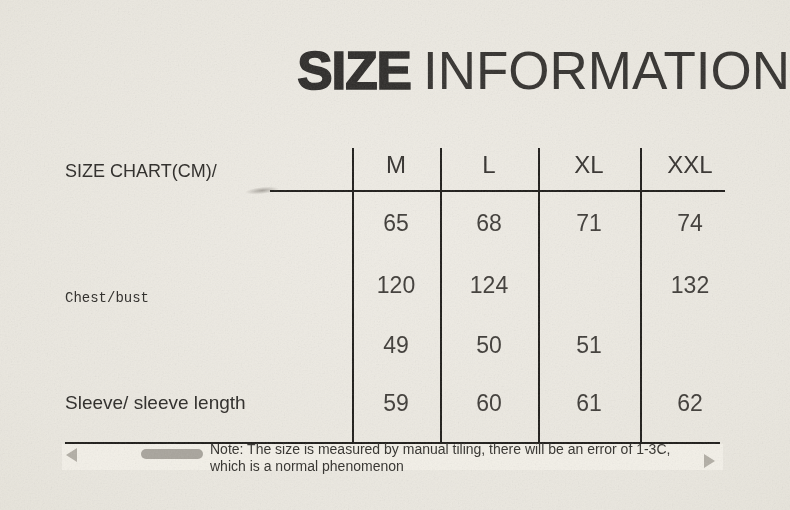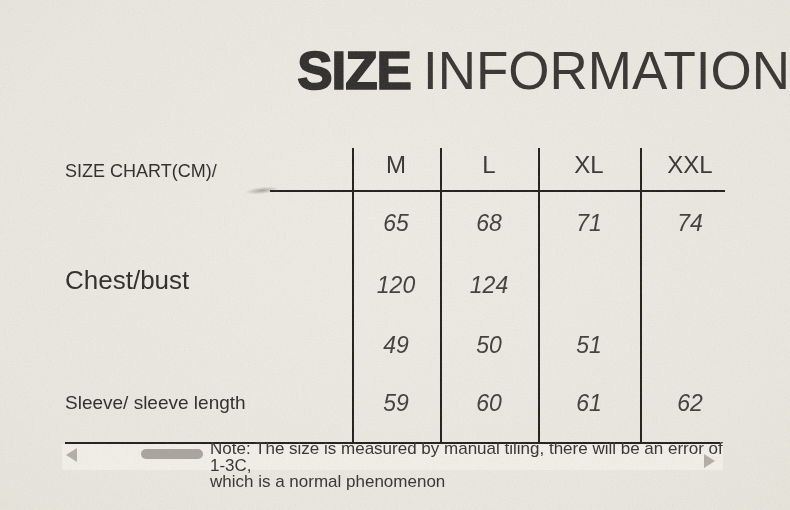--- a/index.html
+++ b/index.html
@@ -23,52 +23,52 @@
   .hline{position:absolute;height:1.5px;background:#1d1b18;}
   .hline-top{left:205px;top:42px;width:455px;}
   .hline-bottom{left:0;top:294px;width:655px;}
   .line-tip{position:absolute;left:180px;top:39px;width:34px;height:7px;border-radius:50%;
             background:radial-gradient(closest-side, rgba(110,105,98,0.55), rgba(110,105,98,0));
             transform:rotate(-6deg);}
 
   .ch{position:absolute;top:0;height:34px;line-height:34px;text-align:center;
       font-size:24px;color:#34312e;}
   .cv{position:absolute;height:32px;line-height:32px;text-align:center;
-      font-size:23px;color:#3e3b37;font-style:italic;}
+      font-size:23px;color:#3e3b37;}
 
   .c0{left:287px;width:88px;}
   .c1{left:375px;width:98px;}
   .c2{left:473px;width:102px;}
   .c3{left:575px;width:100px;}
   .r0{top:59px;}
   .r1{top:121px;}
   .r2{top:181px;}
   .r3{top:239px;}
 
   .rl{position:absolute;left:0;width:282px;color:#2b2926;}
   .rl-0{top:9px;font-size:18px;line-height:28px;}
-  .rl-1{top:117px;font-size:26px;line-height:30px;}
+  .rl-1{top:135px;font-size:14px;line-height:30px;font-family:Liberation Mono, monospace;}
   .rl-2{top:176px;font-size:19px;line-height:23px;}
   .rl-3{top:242px;font-size:19px;line-height:25px;}
 
   
   .scroll{position:absolute;left:0;top:0;width:790px;height:510px;z-index:1;}
   .track{position:absolute;left:62px;top:444px;width:661px;height:26px;background:#f3f0e8;}
   .thumb{position:absolute;left:141px;top:449px;width:62px;height:10px;border-radius:5px;
          background:#a8a49c;}
   .arrow{position:absolute;width:0;height:0;}
   .arrow-left{left:66px;top:448px;
               border-top:7px solid transparent;border-bottom:7px solid transparent;
               border-right:11px solid #b2aea5;}
   .arrow-right{left:704px;top:454px;
                border-top:7px solid transparent;border-bottom:7px solid transparent;
                border-left:11px solid #b2aea5;}
 
   .note{position:absolute;left:210px;top:441px;width:525px;z-index:3;
-        font-size:17px;line-height:16.5px;color:#32302c;}
+        font-size:14px;line-height:16.5px;color:#32302c;}
 </style>
 </head>
 <body>
 
 <div class="stage">
 
   <header class="title">
     <span class="t-bold">SIZE</span><span class="t-light">INFORMATION</span>
   </header>
 
@@ -97,20 +97,21 @@
       <div>Sleeve/ sleeve length</div>
     </div>
 
     <div class="cv r0 c0">65</div>
     <div class="cv r0 c1">68</div>
     <div class="cv r0 c2">71</div>
     <div class="cv r0 c3">74</div>
 
     <div class="cv r1 c0">120</div>
     <div class="cv r1 c1">124</div>
+    <div class="cv r1 c3">132</div>
 
     <div class="cv r2 c0">49</div>
     <div class="cv r2 c1">50</div>
     <div class="cv r2 c2">51</div>
 
     <div class="cv r3 c0">59</div>
     <div class="cv r3 c1">60</div>
     <div class="cv r3 c2">61</div>
     <div class="cv r3 c3">62</div>
   </div>

